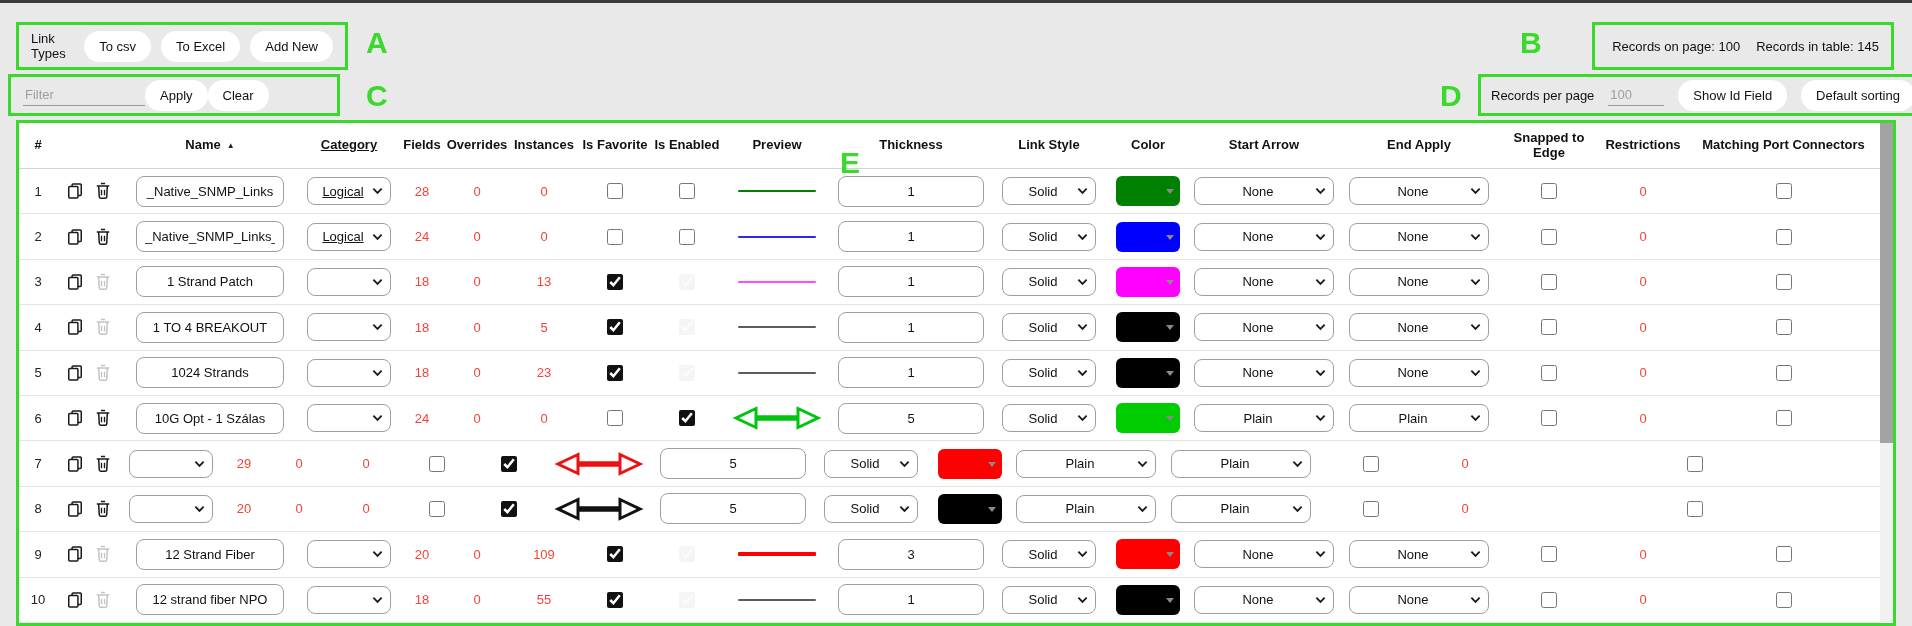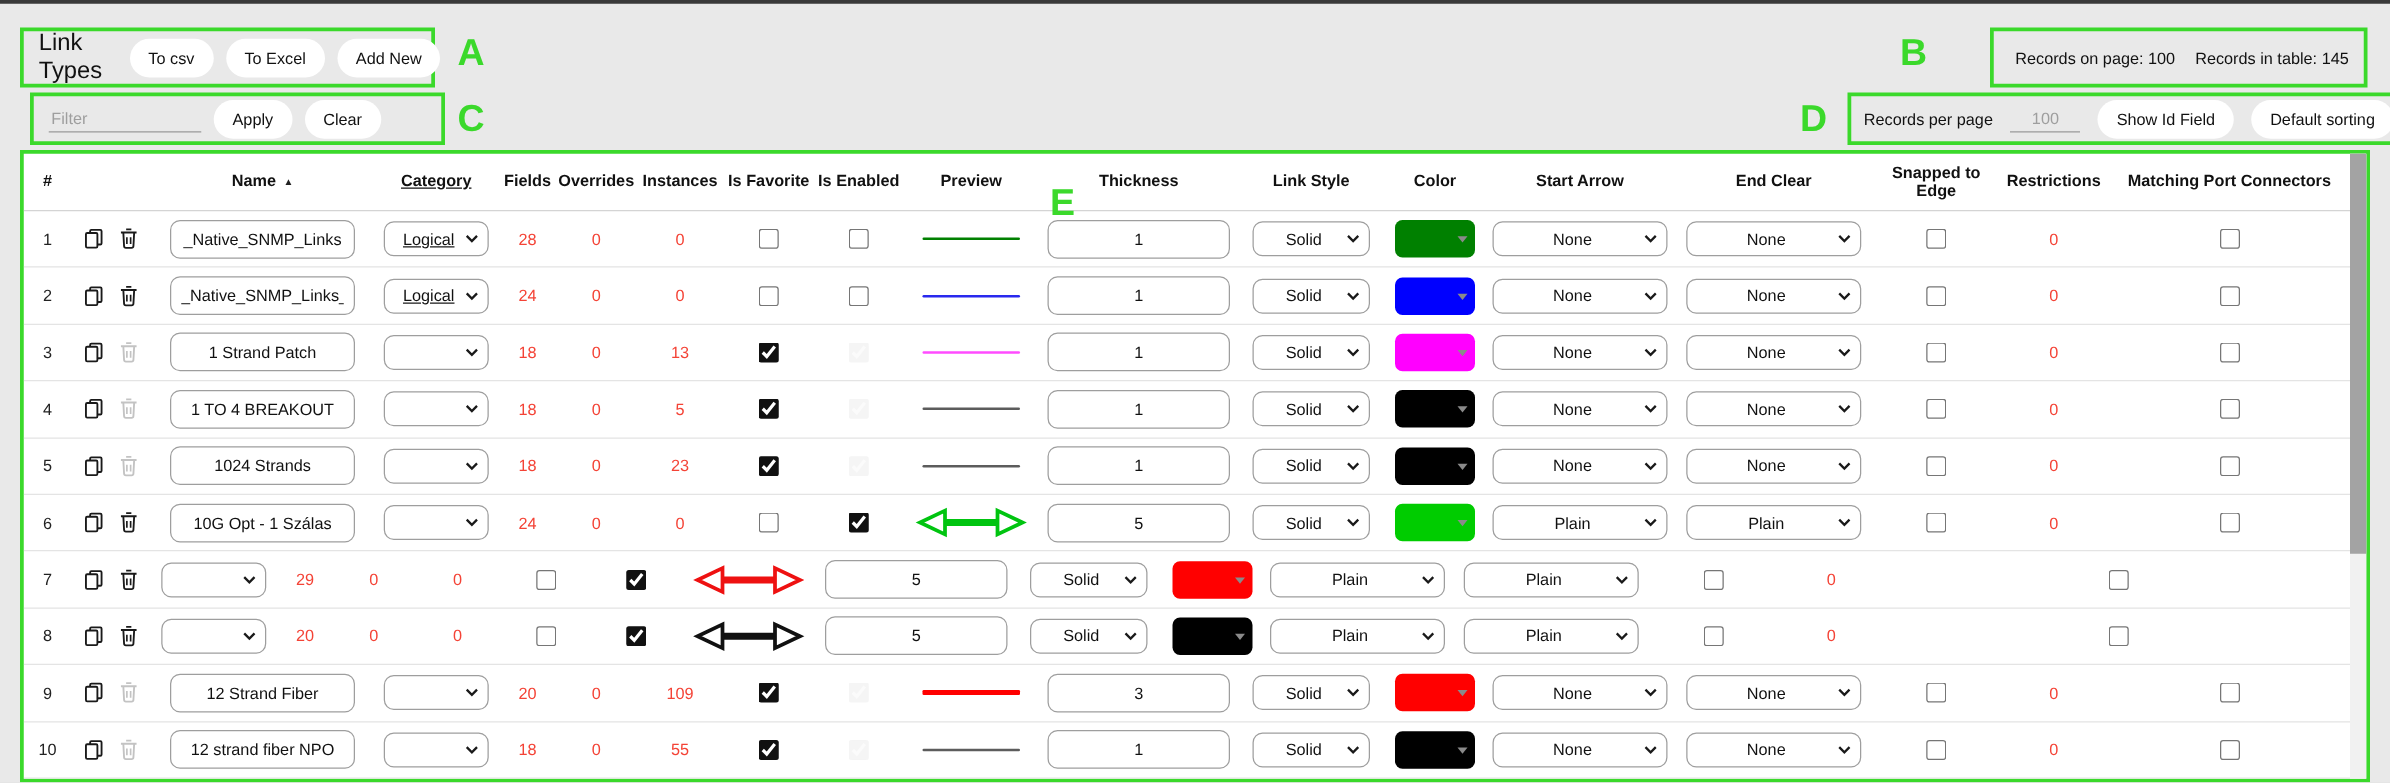--- a/index.html
+++ b/index.html
@@ -8,34 +8,34 @@
     position:relative; width:1912px; height:626px; overflow:hidden;
     background:#e9e9e9;
     font-family:"Liberation Sans","DejaVu Sans",sans-serif; color:#1a1a1a;
   }
   .topstrip{position:absolute;top:0;left:0;right:0;height:3px;background:#3a3a3a;}
   
   .gbox{position:absolute;border:3px solid var(--green,#3bd92b);display:flex;align-items:center;}
   .letter{position:absolute;font-size:30px;font-weight:bold;color:var(--green,#3bd92b);line-height:1;z-index:5;}
   .box-a{left:16px;top:22px;width:332px;height:48px;padding:0 12px;gap:10px;}
   .box-b{left:1592px;top:22px;width:302px;height:48px;justify-content:flex-end;padding:0 12px;gap:16px;font-size:13px;}
-  .box-c{left:24px;top:74px;width:332px;height:42px;padding:0 12px;gap:10px;}
+  .box-c{left:8px;top:74px;width:332px;height:42px;padding:0 12px;}
   .box-d{left:1478px;top:74px;width:468px;height:42px;padding:0 10px;gap:14px;}
-  .ttl{font-size:19px;color:#111;margin-right:12px;}
+  .ttl{font-size:13px;color:#111;margin-right:2px;}
   .lbl{font-size:13px;color:#111;}
   .pill{
     background:#fff;border:none;border-radius:17px;padding:8px 15px;
     font-family:inherit;font-size:13px;color:#111;cursor:pointer;white-space:nowrap;
   }
   .uinput{
     border:none;border-bottom:1px solid #9a9a9a;background:transparent;outline:none;
     font-family:inherit;font-size:13px;color:#444;padding:3px 2px;
   }
   .filter-in{width:122px;}
-  .rpp-in{width:56px;text-align:center;color:#9e9e9e;}
+  .rpp-in{width:56px;color:#9e9e9e;}
   .filter-in::placeholder{color:#9e9e9e;}
 
   
   .tablebox{position:absolute;left:16px;top:120px;width:1880px;height:506px;background:#fff;border:3px solid var(--green,#3bd92b);}
   .tinner{position:absolute;top:0;left:0;right:13px;bottom:0;overflow:hidden;display:flex;flex-direction:column;}
   .scrollbar{position:absolute;top:0;right:0;bottom:0;width:13px;background:#f1f1f1;}
   .thumb{position:absolute;top:0;left:0;width:100%;height:64%;background:#a3a3a3;}
   .thead{display:flex;align-items:center;height:46px;border-bottom:1px solid #d4d4d4;flex:none;}
   .hcell{display:flex;align-items:center;justify-content:center;font-size:13px;font-weight:bold;color:#111;text-align:center;line-height:1.15;}
   .trow{display:flex;align-items:center;height:45.4px;border-bottom:1px solid #e4e4e4;flex:none;}
@@ -144,21 +144,21 @@
           <div class="hcell c-style">
             <span>Link Style</span>
           </div>
           <div class="hcell c-color">
             <span>Color</span>
           </div>
           <div class="hcell c-sarrow">
             <span>Start Arrow</span>
           </div>
           <div class="hcell c-earrow">
-            <span>End Clear</span>
+            <span>End Apply</span>
           </div>
           <div class="hcell c-snap">
             <span>Snapped to Edge</span>
           </div>
           <div class="hcell c-restr">
             <span>Restrictions</span>
           </div>
           <div class="hcell c-match">
             <span>Matching Port Connectors</span>
           </div>

